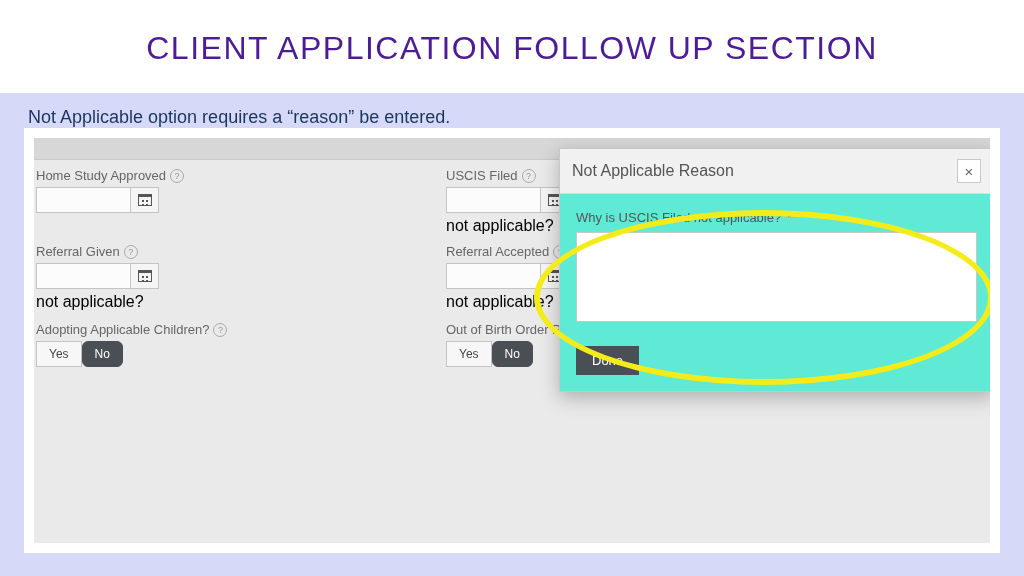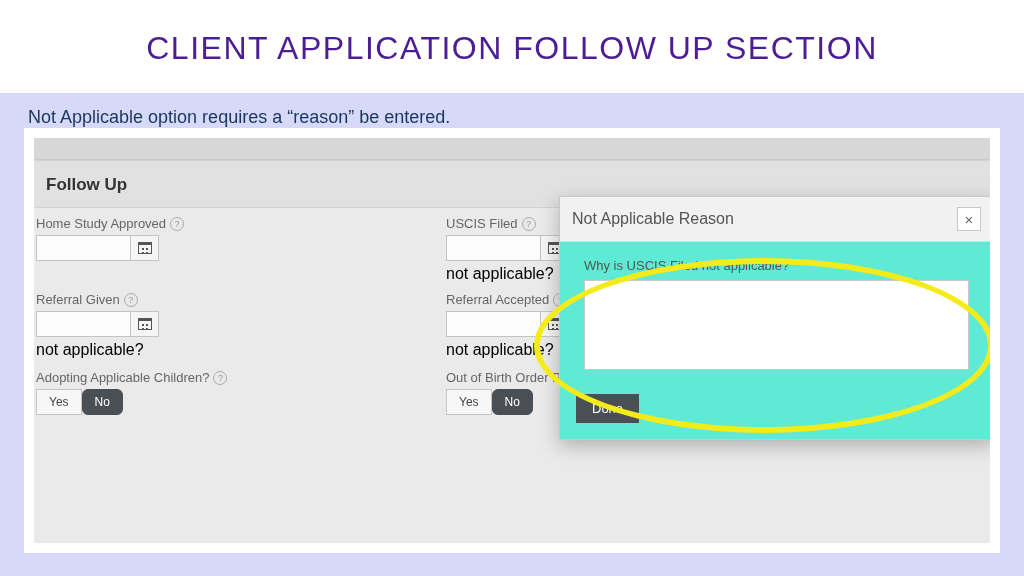--- a/index.html
+++ b/index.html
@@ -177,21 +177,21 @@
     border: 1px solid #c8c8c8;
     background: #fff;
     font-size: 15px;
     color: #666;
     display: flex;
     align-items: center;
     justify-content: center;
     cursor: pointer;
   }
   .modal-body {
-    padding: 14px 24px 10px;
+    padding: 14px 16px 10px;
   }
   .modal-label { font-size: 13px; color: #555; }
   .req { color: #c0392b; margin-left: 2px; }
   .modal-ta {
     width: 100%;
     height: 90px;
     border: 1px solid #c8c8c8;
     margin-top: 6px;
     resize: none;
     padding: 6px;
@@ -229,21 +229,20 @@
   <h1>CLIENT APPLICATION FOLLOW UP SECTION</h1>
 </div>
 
 <div class="content">
   <div class="bullet-line">Not Applicable option requires a “reason” be entered.</div>
 
   <div class="screenshot-wrap">
     <div class="screenshot">
 
       <div class="top-bar"></div>
-      <div class="section-header">Follow Up</div>
 
       <div class="form-area">
 
         <div class="field f1">
           <div class="field-label">
             <span>Home Study Approved</span>
             <span class="help-icon">?</span>
           </div>
           <div class="date-input">
             <input type="text" style="">

